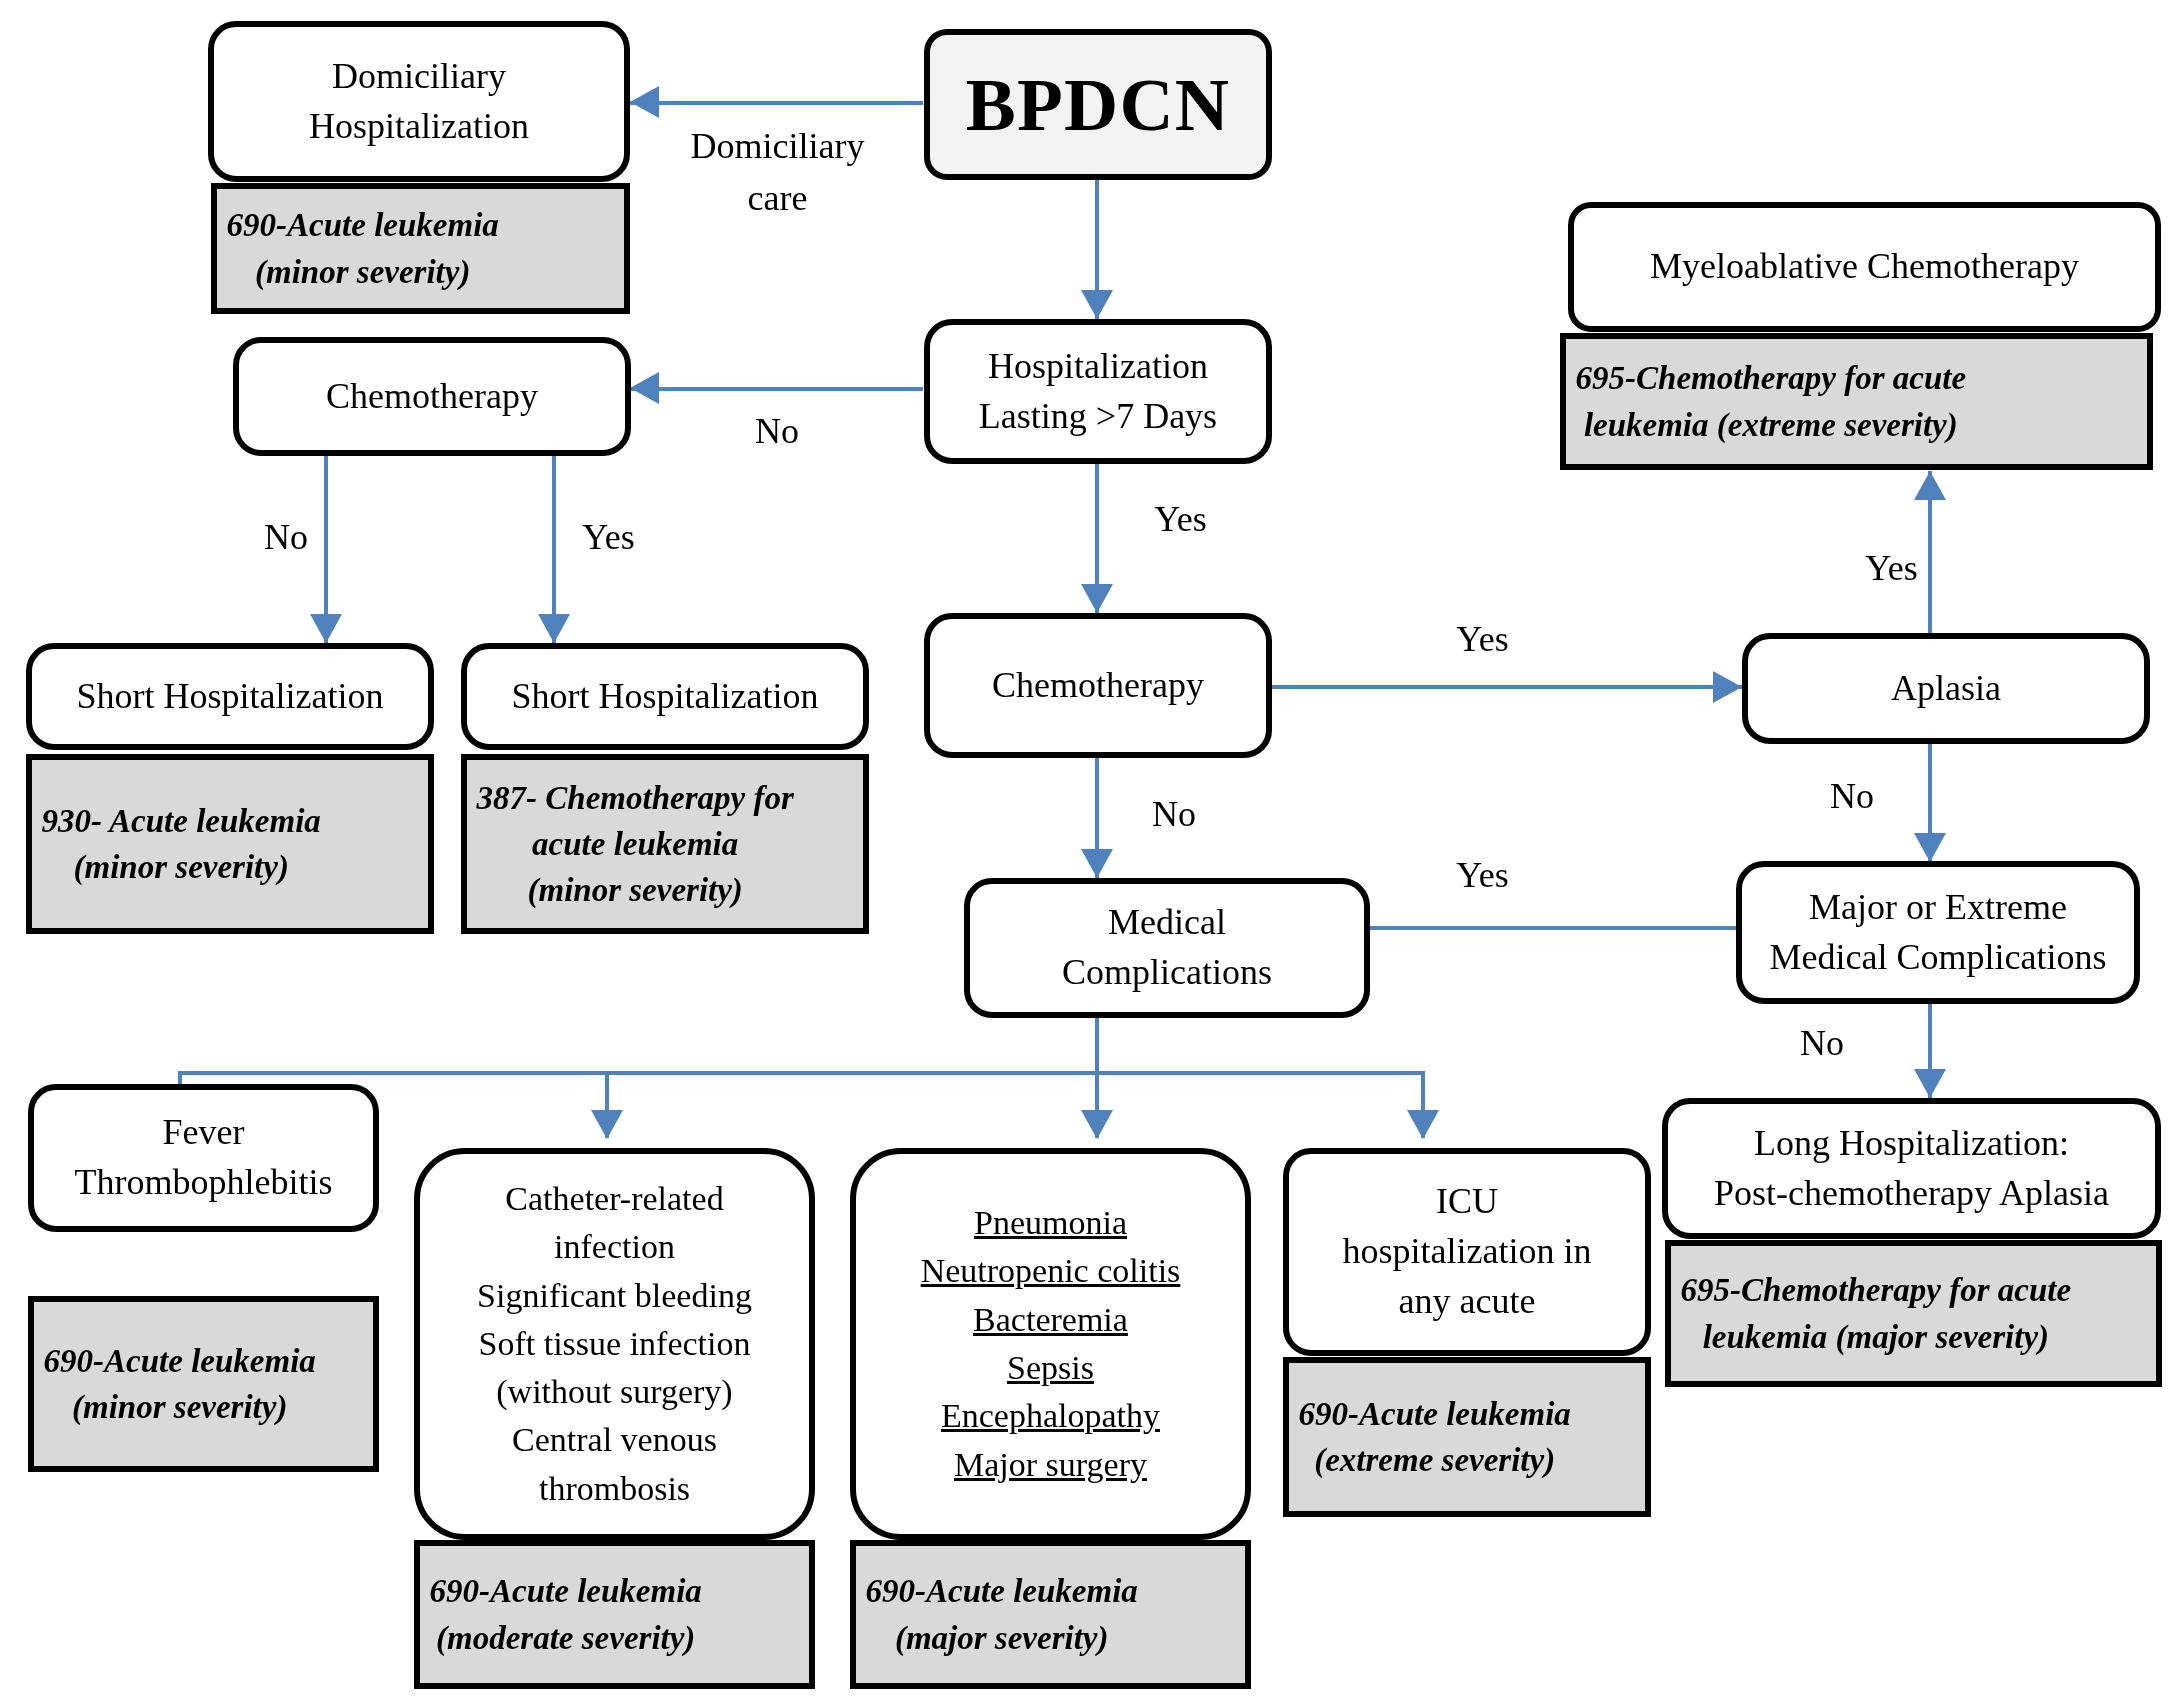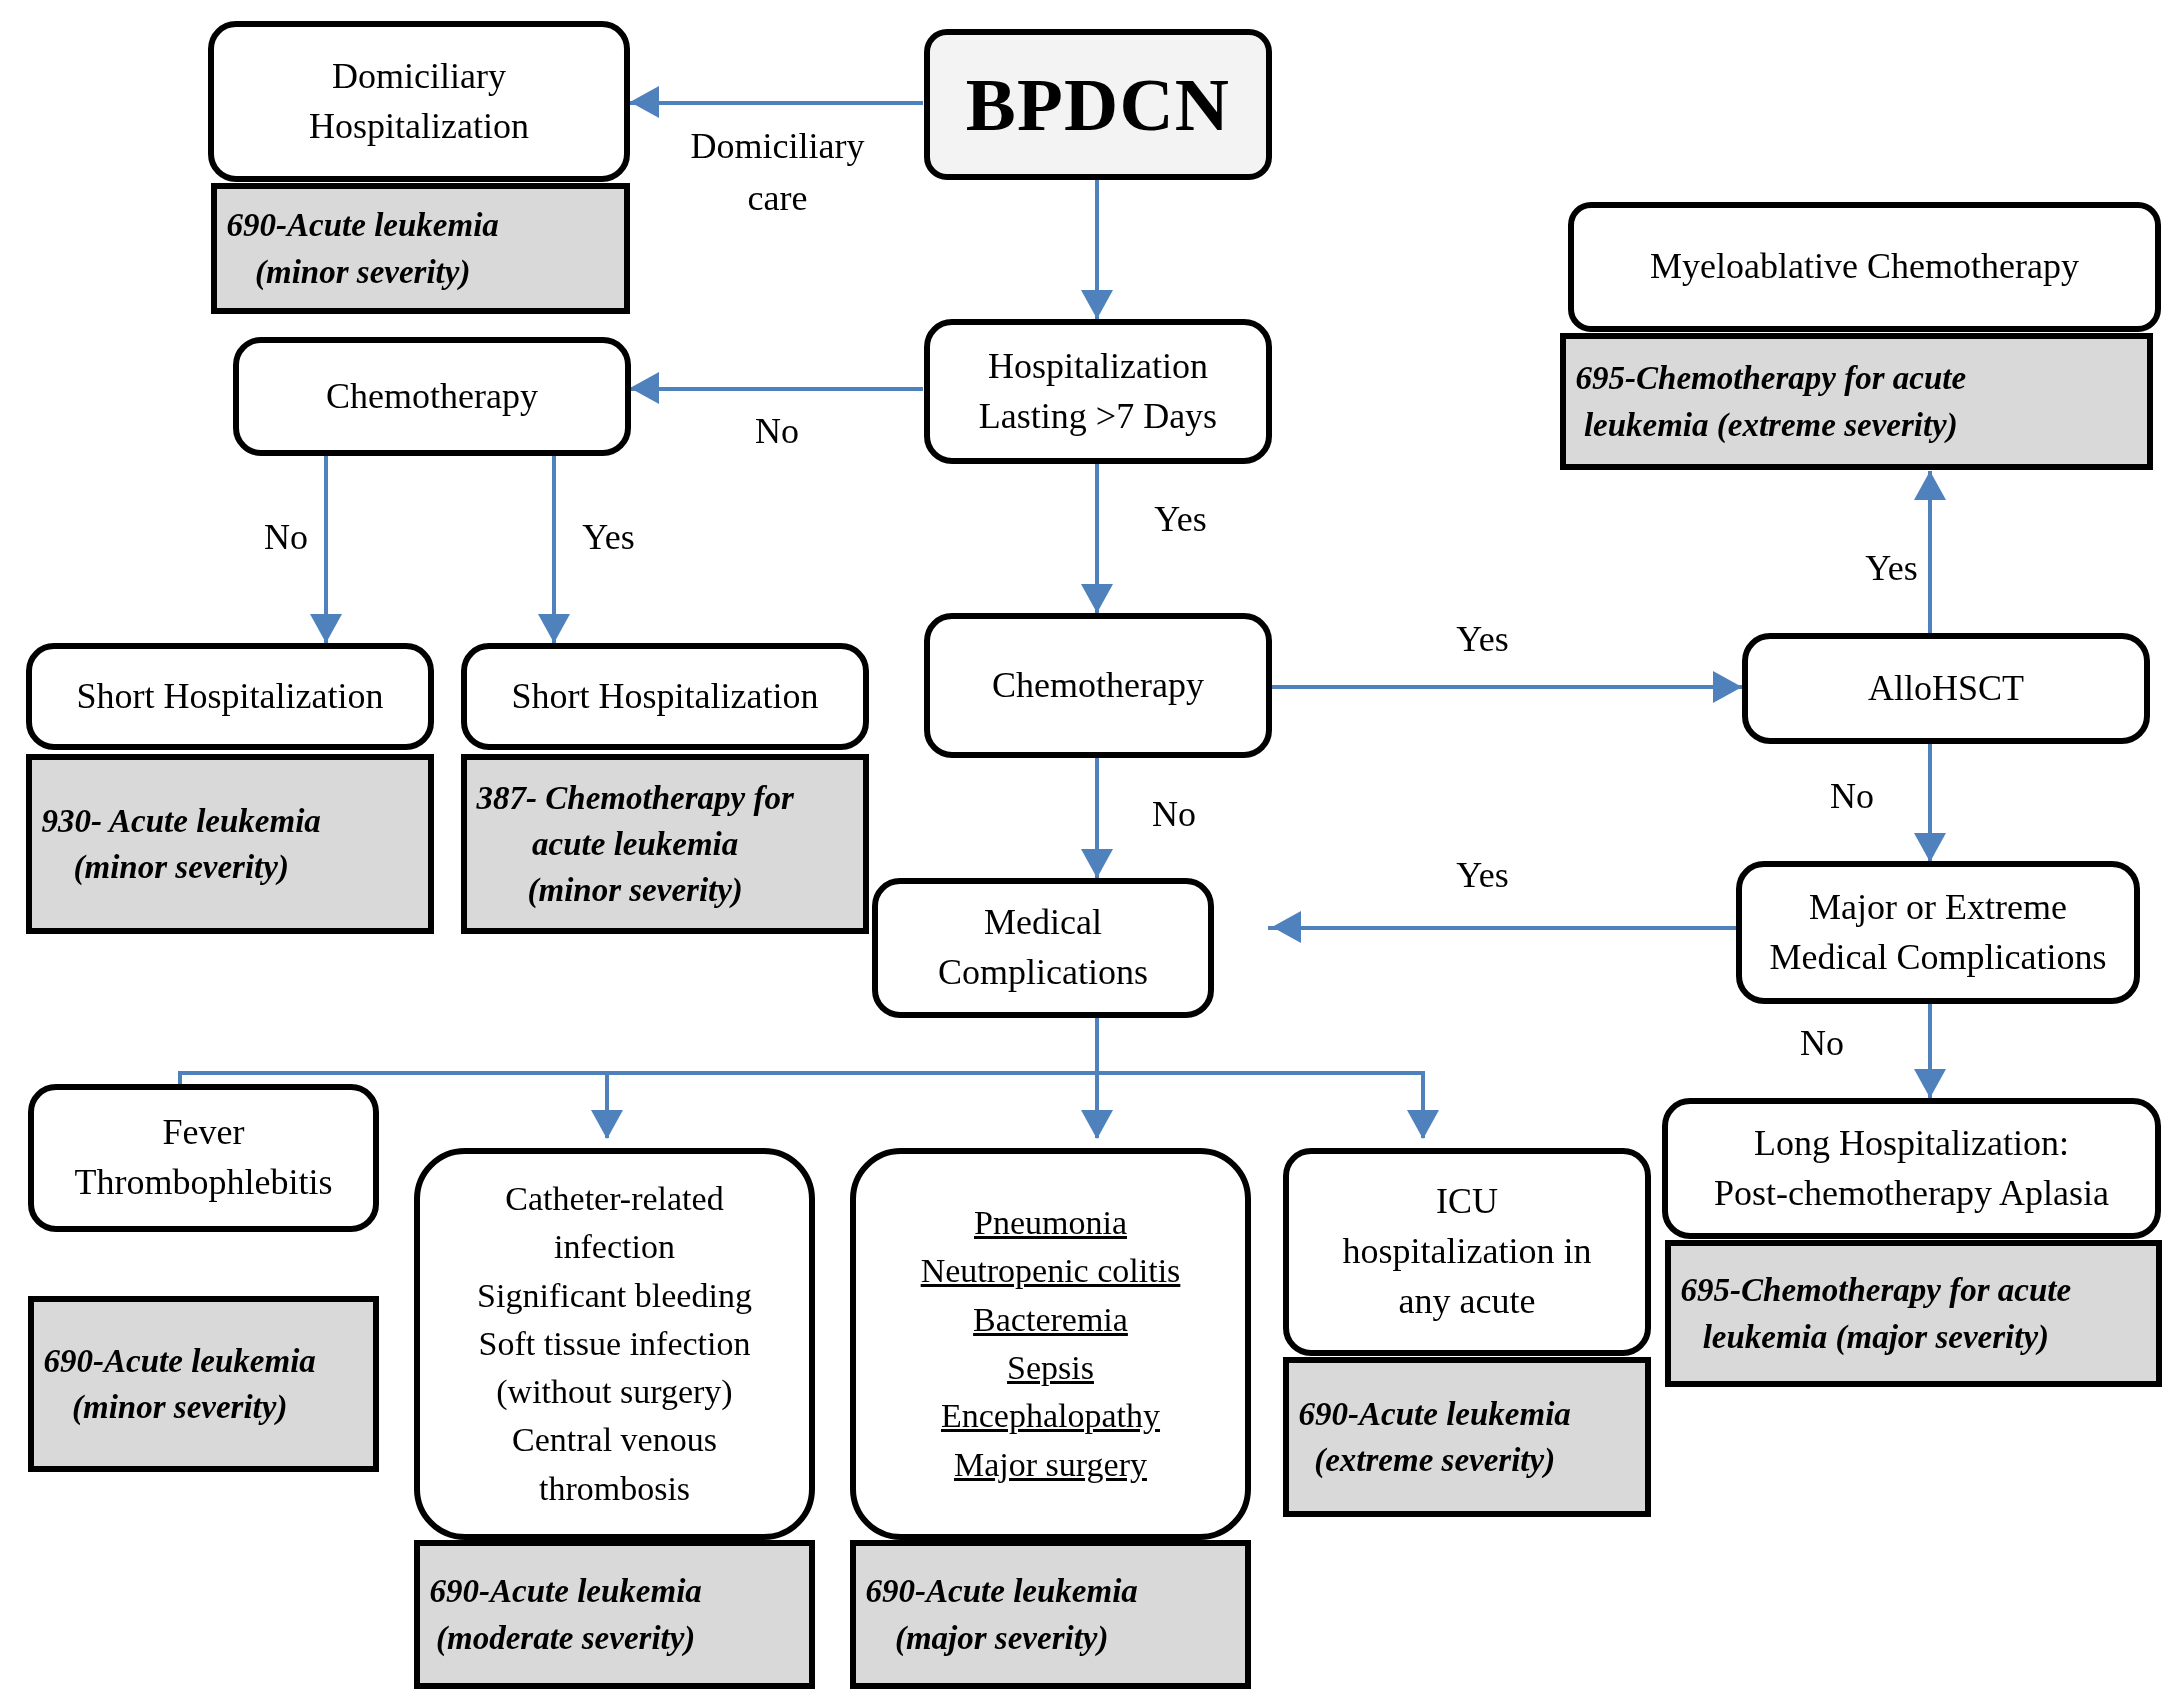--- a/index.html
+++ b/index.html
@@ -150,37 +150,37 @@
     <div class="glabel">387- Chemotherapy for
 acute leukemia
 (minor severity)</div>
   </div>
 
   <div class="node" style="left:924px;top:613px;width:348px;height:145px;">
     <div class="nlabel">Chemotherapy</div>
   </div>
 
   <div class="node" style="left:1742px;top:633px;width:408px;height:111px;">
-    <div class="nlabel">AlloHSCT</div>
+    <div class="nlabel">Aplasia</div>
   </div>
 
   <div class="node" style="left:1560px;top:202px;width:593px;height:130px;border-radius:23px;margin-left:8px;">
     <div class="nlabel">Myeloablative Chemotherapy</div>
   </div>
   <div class="drg" style="left:1560px;top:333px;width:593px;height:137px;">
     <div class="glabel">695-Chemotherapy for acute
 leukemia (extreme severity)</div>
   </div>
 
   <div class="node" style="left:1736px;top:861px;width:404px;height:143px;padding:6px;">
     <div class="nlabel">Major or Extreme
 Medical Complications</div>
   </div>
 
-  <div class="node" style="left:872px;top:878px;width:342px;height:140px;">
+  <div class="node" style="left:964px;top:878px;width:406px;height:140px;">
     <div class="nlabel">Medical
 Complications</div>
   </div>
 
   <div class="node" style="left:1662px;top:1098px;width:499px;height:141px;">
     <div class="nlabel">Long Hospitalization:
 Post-chemotherapy Aplasia</div>
   </div>
   <div class="drg" style="left:1665px;top:1240px;width:497px;height:147px;">
     <div class="glabel">695-Chemotherapy for acute

